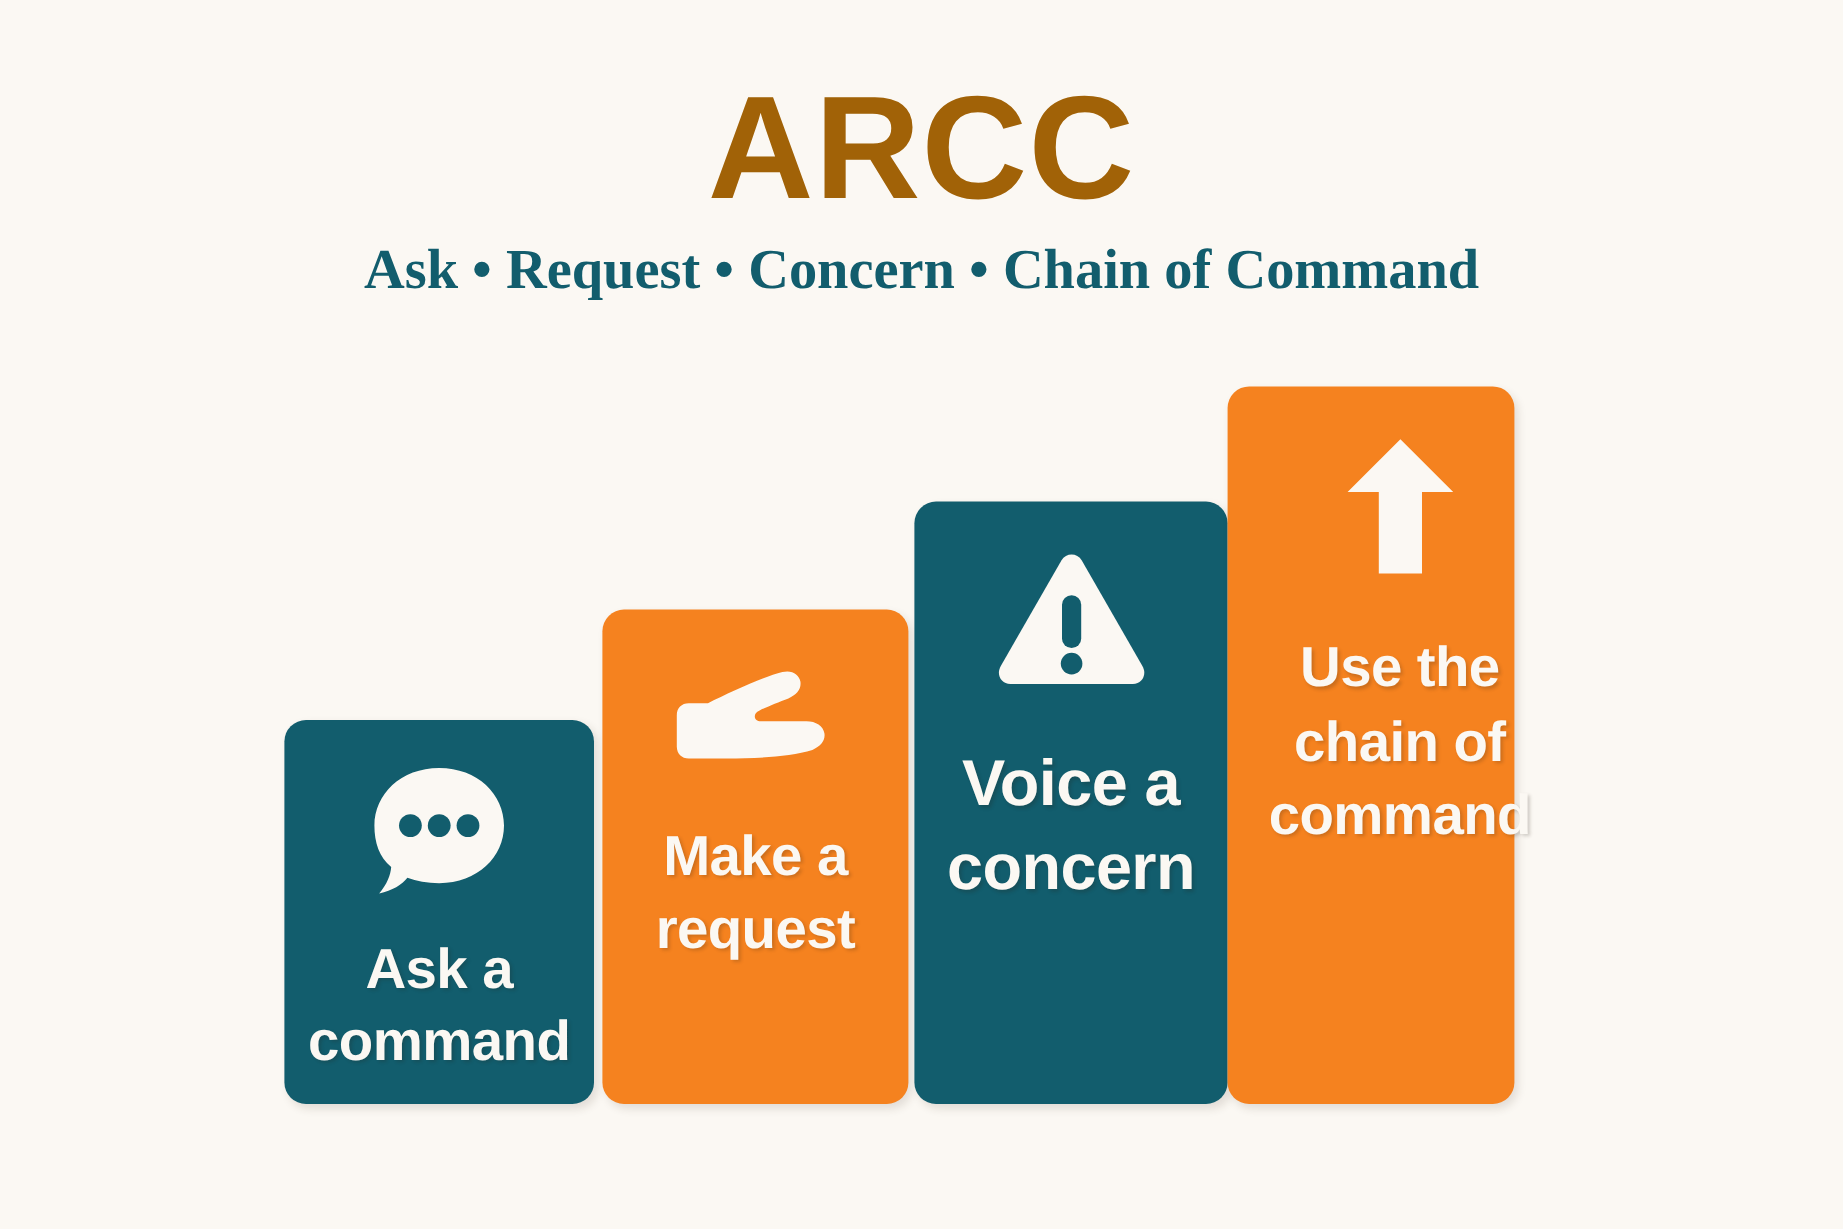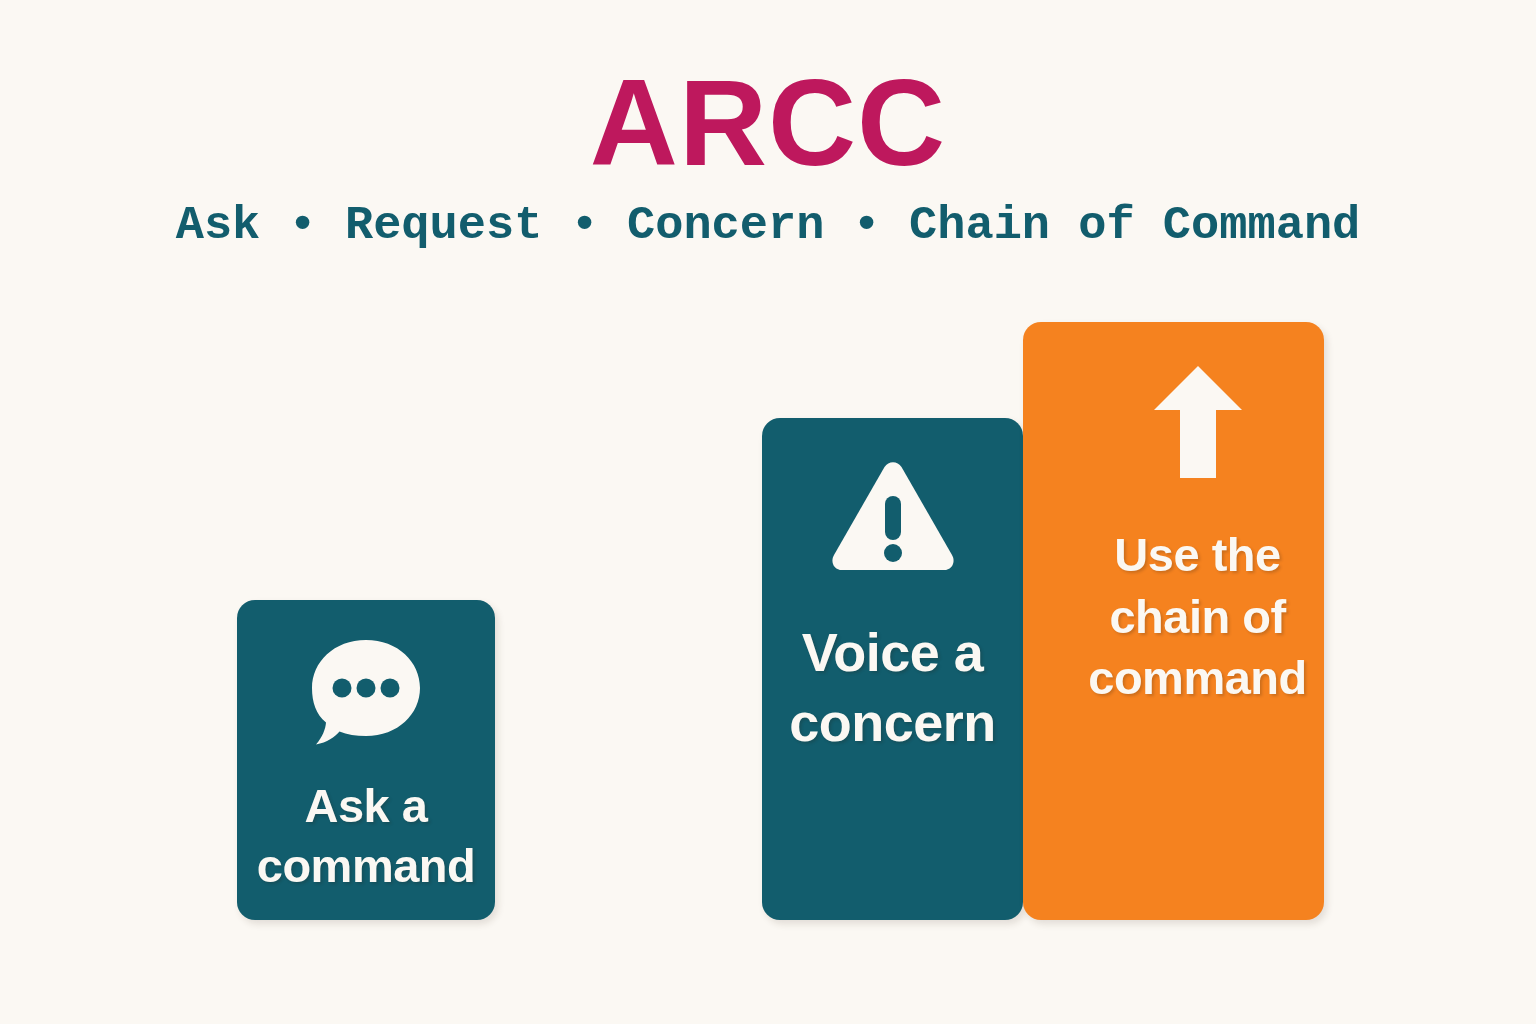--- a/index.html
+++ b/index.html
@@ -30,33 +30,33 @@
     text-align: center;
   }
 
   .title {
     margin: 0;
     padding-top: 62px;
     font-size: 122px;
     line-height: 1.0;
     font-weight: 700;
     letter-spacing: 1px;
-    color: #be185d;
+    color: #a16207;
     font-family: "Liberation Sans", sans-serif;
   }
 
   .subtitle {
     margin: 0;
     padding-top: 18px;
     font-size: 47px;
     line-height: 1.0;
     font-weight: 700;
     color: #125D6D;
     letter-spacing: 0px;
-    font-family: Liberation Mono, monospace;
+    font-family: Liberation Serif, serif;
   }
 
   
   .bars {
     position: absolute;
     left: 0;
     top: 0;
     width: 1536px;
     height: 1024px;
   }
@@ -88,21 +88,21 @@
   }
   .bar-3 {
     left: 762px;
     width: 261px;
     height: 502px;
     background: #125D6D;
     padding-top: 42px;
   }
   .bar-4 {
     left: 1023px;
-    width: 301px;
+    width: 239px;
     height: 598px;
     background: #F5821F;
     padding-top: 42px;
     padding-left: 48px;
   }
 
   .bar-icon {
     display: block;
     flex: 0 0 auto;
   }
@@ -158,20 +158,28 @@
         <svg width="116" height="112" viewBox="0 0 116 112" xmlns="http://www.w3.org/2000/svg">
           <path d="M58 4 C90 4 112 26 112 52 C112 78 90 100 58 100 C48 100 39 98.5 31.5 95.5 C27 101 19 106.5 8 108.5 C14.5 101 17.5 93 18 86.5 C8 78.5 4 66 4 52 C4 26 26 4 58 4 Z" fill="#FBF8F3"></path>
           <circle cx="34" cy="52" r="9.5" fill="#125D6D"></circle>
           <circle cx="58" cy="52" r="9.5" fill="#125D6D"></circle>
           <circle cx="82" cy="52" r="9.5" fill="#125D6D"></circle>
         </svg>
       </span>
       <span class="bar-label">Ask a command</span>
     </div>
 
+    <div class="bar bar-2">
+      <span class="bar-icon">
+        <svg width="140" height="78" viewBox="0 0 140 78" xmlns="http://www.w3.org/2000/svg">
+          <path d="M4 40 C4 34 8 30 14 30 L30 30 C48 21 76 8 92 4 C100 2 106 6 107 12 C108 18 104 23 97 26 C89 29 79 33 73 36 C70 37.5 69 39 69 41 C69 43.5 71 45 74 45 L112 45 C120 45 126 49 127 55 C128 61 124 66 117 69 C98 75 68 76 46 76 L14 76 C8 76 4 72 4 66 Z" fill="#FBF8F3"></path>
+        </svg>
+      </span>
+      <span class="bar-label">Make a request</span>
+    </div>
 
     <div class="bar bar-3">
       <span class="bar-icon">
         <svg width="126" height="114" viewBox="0 0 126 114" xmlns="http://www.w3.org/2000/svg">
           <path d="M54.5 7 C58.5 0.5 67.5 0.5 71.5 7 L122 95 C126 102 122 110 114 110 L12 110 C4 110 0 102 4 95 Z" fill="#FBF8F3"></path>
           <rect x="55" y="36" width="16" height="44" rx="8" fill="#125D6D"></rect>
           <circle cx="63" cy="93" r="9" fill="#125D6D"></circle>
         </svg>
       </span>
       <span class="bar-label">Voice a concern</span>

